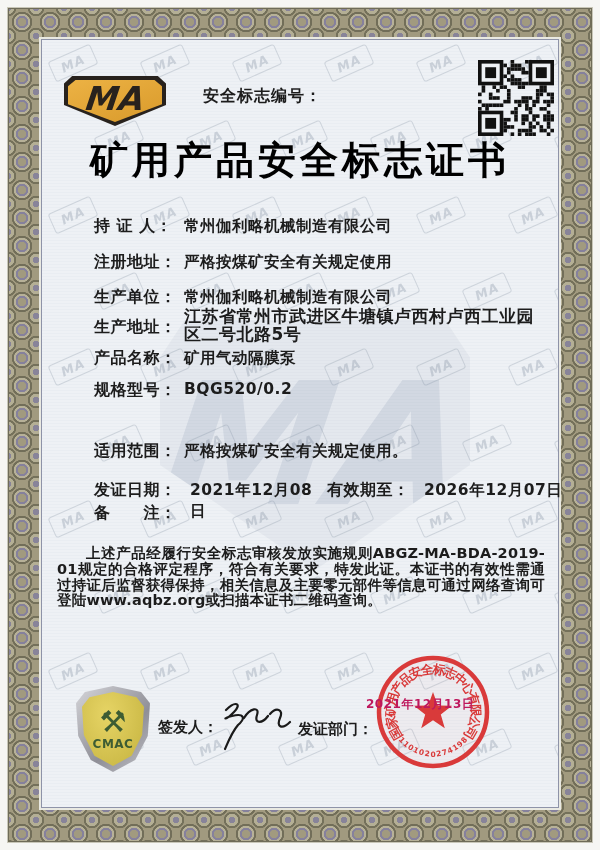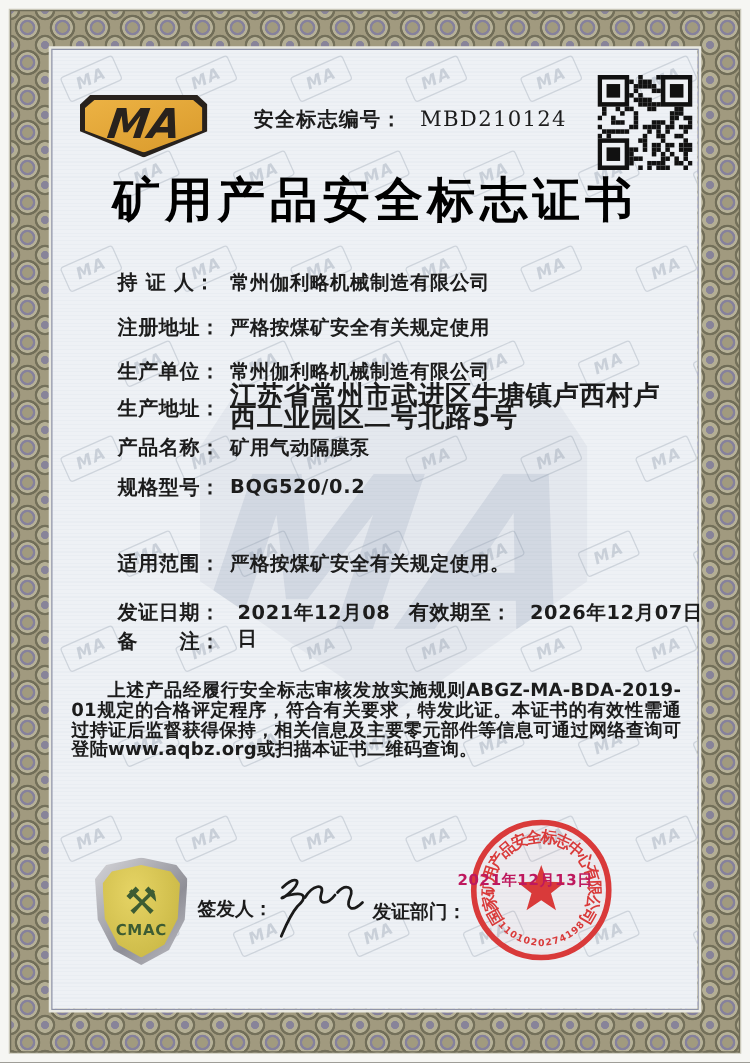--- a/index.html
+++ b/index.html
@@ -60,21 +60,21 @@
   
   .title{position:absolute;left:0;right:0;top:135px;text-align:center;
     font-family:"DejaVu Serif","Liberation Serif",serif;
     font-weight:900;font-size:38px;letter-spacing:4px;color:#000000;}
   
   .row{position:absolute;left:94px;display:flex;align-items:flex-start;}
   .row .lbl{font-weight:700;font-size:16px;flex:none;width:90px;letter-spacing:.5px;}
   .row .val{font-weight:600;font-size:15.5px;letter-spacing:.5px;}
   .row-std .lbl{width:174px;}
   .row-addr .lbl{padding-top:9px;}
-  .row-addr .val{width:364px;line-height:17.5px;font-size:21px;}
+  .row-addr .val{width:364px;line-height:17.5px;font-size:17px;}
   .row-dates{gap:12px;}
   .row-dates .l1{width:84px;}
   .row-dates .v1{width:125px;}
   .row-dates .l2{width:85px;}
   .statement{position:absolute;left:57px;top:546px;width:488px;margin:0;
     font-size:14.5px;font-weight:600;line-height:15.8px;text-indent:2em;
     text-align:justify;letter-spacing:.2px;}
   
   .cmac{position:absolute;left:76px;top:686px;width:74px;height:86px;
     clip-path:polygon(50% 0%,88% 7%,100% 20%,97% 58%,80% 86%,50% 100%,20% 86%,3% 58%,0% 20%,12% 7%);
@@ -167,21 +167,20 @@
     </div>
 
   <div class="ma-badge">
     <div class="inner">
         <span>MA</span>
       </div>
   </div>
 
   <div class="cert-no">
     <span class="lbl">安全标志编号：</span>
-    <span class="val">MBD210124</span>
   </div>
 
   <svg class="qr" id="qr" viewBox="0 0 21 21">
       <rect x="0" y="0" width="7" height="7" fill="#111"></rect>
       <rect x="1" y="1" width="5" height="5" fill="#eef1f5"></rect>
       <rect x="2" y="2" width="3" height="3" fill="#111"></rect>
       <rect x="14" y="0" width="7" height="7" fill="#111"></rect>
       <rect x="15" y="1" width="5" height="5" fill="#eef1f5"></rect>
       <rect x="16" y="2" width="3" height="3" fill="#111"></rect>
       <rect x="0" y="14" width="7" height="7" fill="#111"></rect>

